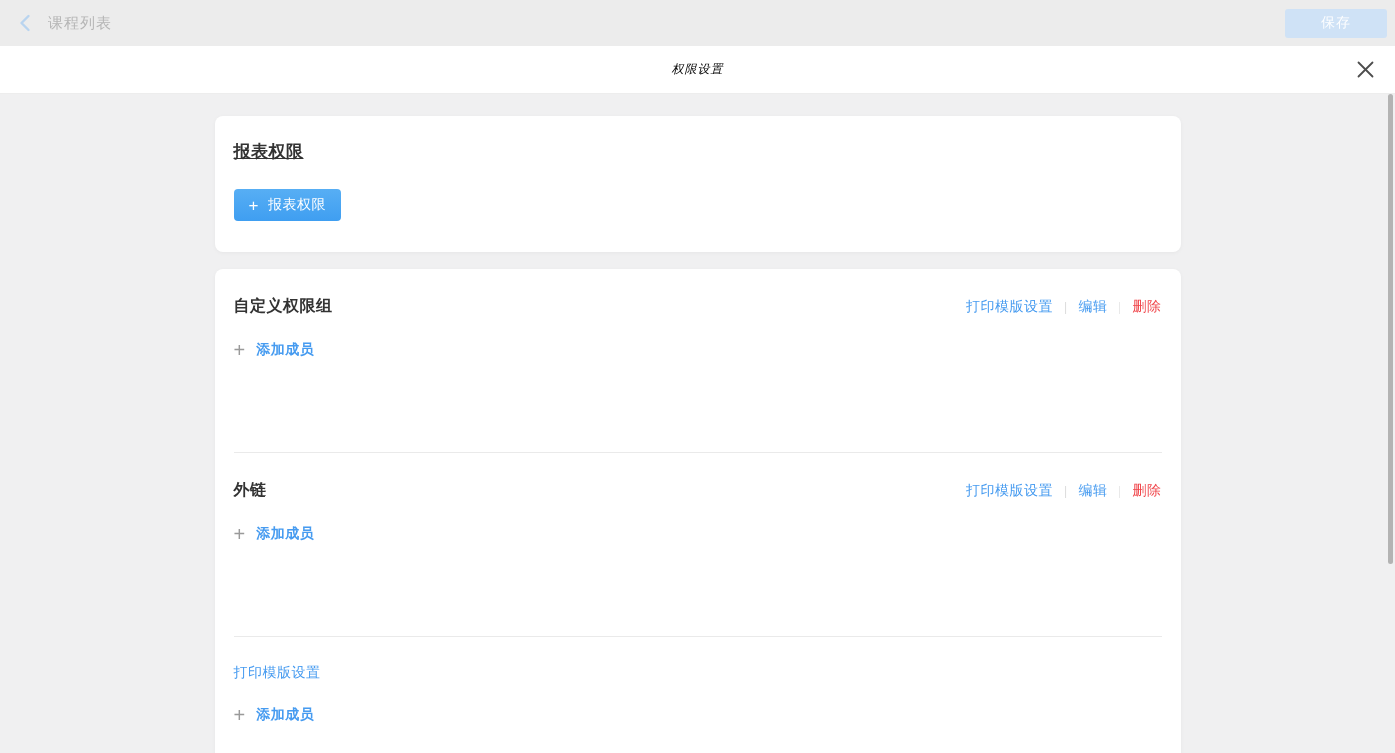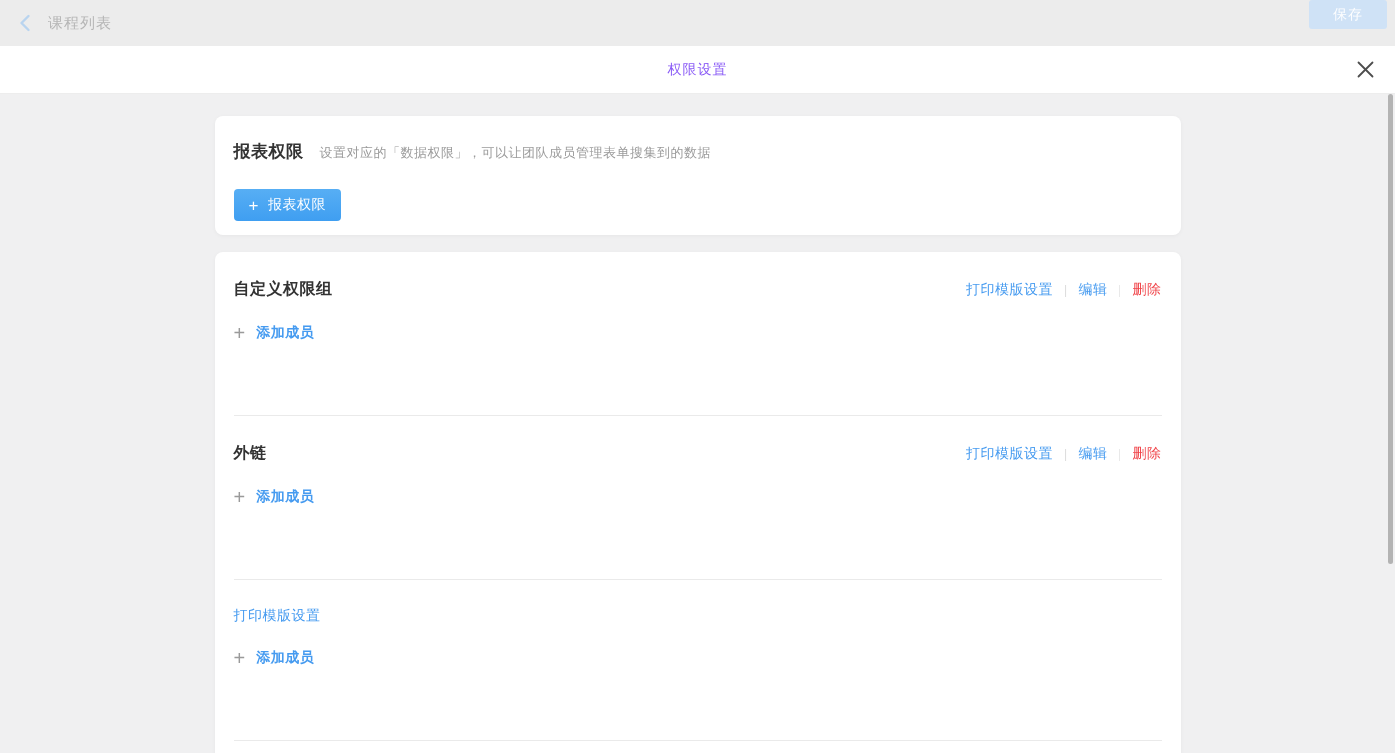--- a/index.html
+++ b/index.html
@@ -9,34 +9,35 @@
     background:#f0f0f1;
     position:relative;
     color:#333;
   }
 
   
   .topbar {
     height:46px;
     background:#ececec;
     display:flex;
+    align-items:center;
     justify-content:space-between;
     padding:0 8px 0 18px;
   }
   .topbar-left { display:flex; align-items:center; }
   .back-chevron { display:flex; align-items:center; cursor:pointer; }
   .topbar-title {
     margin-left:16px;
     font-size:15px;
     color:#b5b5b5;
     letter-spacing:1px;
     cursor:pointer;
   }
   .save-btn {
-    width:78px; height:29px;
+    width:102px; height:29px;
     background:#cfe2f6;
     border:none; border-radius:3px;
     color:rgba(255,255,255,0.95);
     font-size:14px;
     letter-spacing:1px;
     cursor:pointer;
     font-family:inherit;
   }
 
   
@@ -45,21 +46,21 @@
     top:46px; left:0; right:0; bottom:0;
     background:#f0f0f1;
   }
   .modal-header {
     height:48px;
     background:#fff;
     border-bottom:1px solid #ededed;
     display:flex; align-items:center; justify-content:center;
     position:relative;
   }
-  .modal-title { font-size:14px; color:#8b5cf6; letter-spacing:1px; }
+  .modal-title { font-size:12px; color:#000000; letter-spacing:1px;font-style:italic; }
   .close-btn {
     position:absolute;
     right:19px; top:50%;
     transform:translateY(-50%);
     width:22px; height:22px;
     display:flex; align-items:center; justify-content:center;
     cursor:pointer;
   }
   .modal-body {
     height:calc(100% - 48px);
@@ -68,42 +69,42 @@
   }
 
   
   .card {
     width:966px;
     margin:0 auto 17px;
     background:#fff;
     border-radius:8px;
     box-shadow:0 1px 4px rgba(0,0,0,0.045);
   }
-  .card.report { padding:24px 19px 14px; }
+  .card.report { padding:24px 19px 31px;text-decoration:underline; }
   .card-title-row { display:flex; align-items:baseline; }
   .card-title { font-size:17px; font-weight:bold; color:#333; letter-spacing:0.5px; }
   .card-desc { font-size:13px; color:#9b9b9b; margin-left:16px; letter-spacing:0.5px; }
   .primary-btn {
     margin-top:26px;
     height:32px;
     padding:0 15px;
     display:inline-flex; align-items:center;
     gap:9px;
     background:linear-gradient(#57aef4,#3f9ef1);
     border:none; border-radius:4px;
     color:#fff; font-size:14px;
     letter-spacing:0.5px;
     cursor:pointer;
     font-family:inherit;
   }
   .primary-btn .plus { font-size:17px; font-weight:300; line-height:1; }
 
   
   .card.groups { padding:0 19px; }
-  .group-section { padding:27px 0 72px; border-bottom:1px solid #eaeaea; }
+  .group-section { padding:27px 0 92px; border-bottom:1px solid #eaeaea; }
   .group-section:last-child { border-bottom:none; }
   .group-header { display:flex; align-items:center; justify-content:space-between; }
   .group-title-wrap { display:flex; align-items:baseline; }
   .group-name { font-size:16px; font-weight:bold; color:#333; letter-spacing:0.5px; }
   .group-desc { font-size:13px; color:#9b9b9b; margin-left:15px; letter-spacing:0.5px; }
   .group-actions { display:flex; align-items:center; font-size:14px; }
   .action { color:#469bf0; cursor:pointer; letter-spacing:0.5px; }
   .action:not(:first-child)::before {
     content:"|";
     color:#dcdcdc;
@@ -154,21 +155,20 @@
           <line x1="2.5" y1="2.5" x2="16.5" y2="16.5" stroke="#4d4d4d" stroke-width="1.8" stroke-linecap="round"></line>
           <line x1="16.5" y1="2.5" x2="2.5" y2="16.5" stroke="#4d4d4d" stroke-width="1.8" stroke-linecap="round"></line>
         </svg>
     </span>
   </div>
 
   <div class="modal-body">
     <div class="card report">
       <div class="card-title-row">
         <span class="card-title">报表权限</span>
-        <span class="card-desc">设置对应的「数据权限」，可以让团队成员管理表单搜集到的数据</span>
       </div>
       <button class="primary-btn">
         <span class="plus">+</span>
         <span>报表权限</span>
       </button>
     </div>
 
     <div class="card groups" id="groups-card">
   <div class="group-section">
     <div class="group-header">

